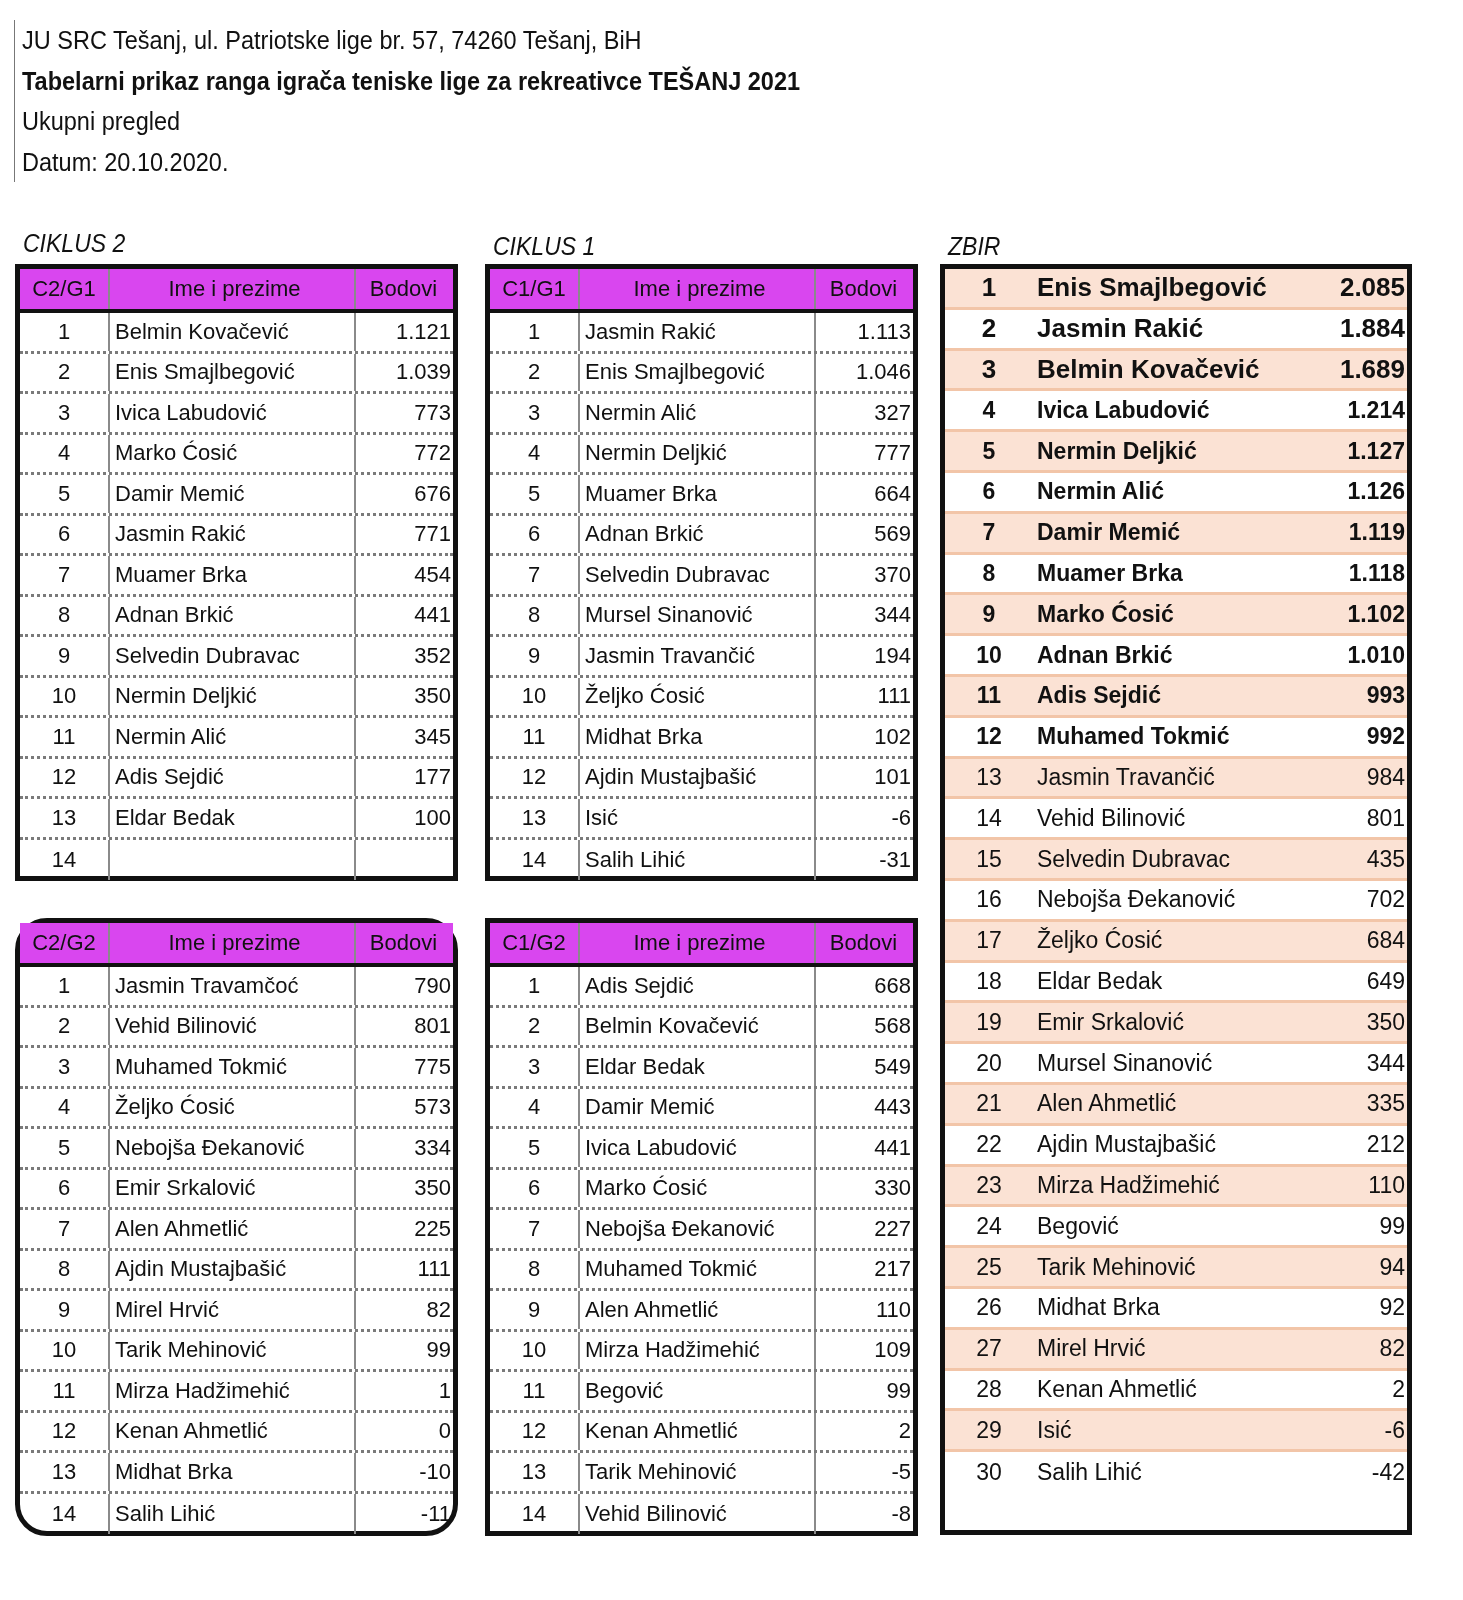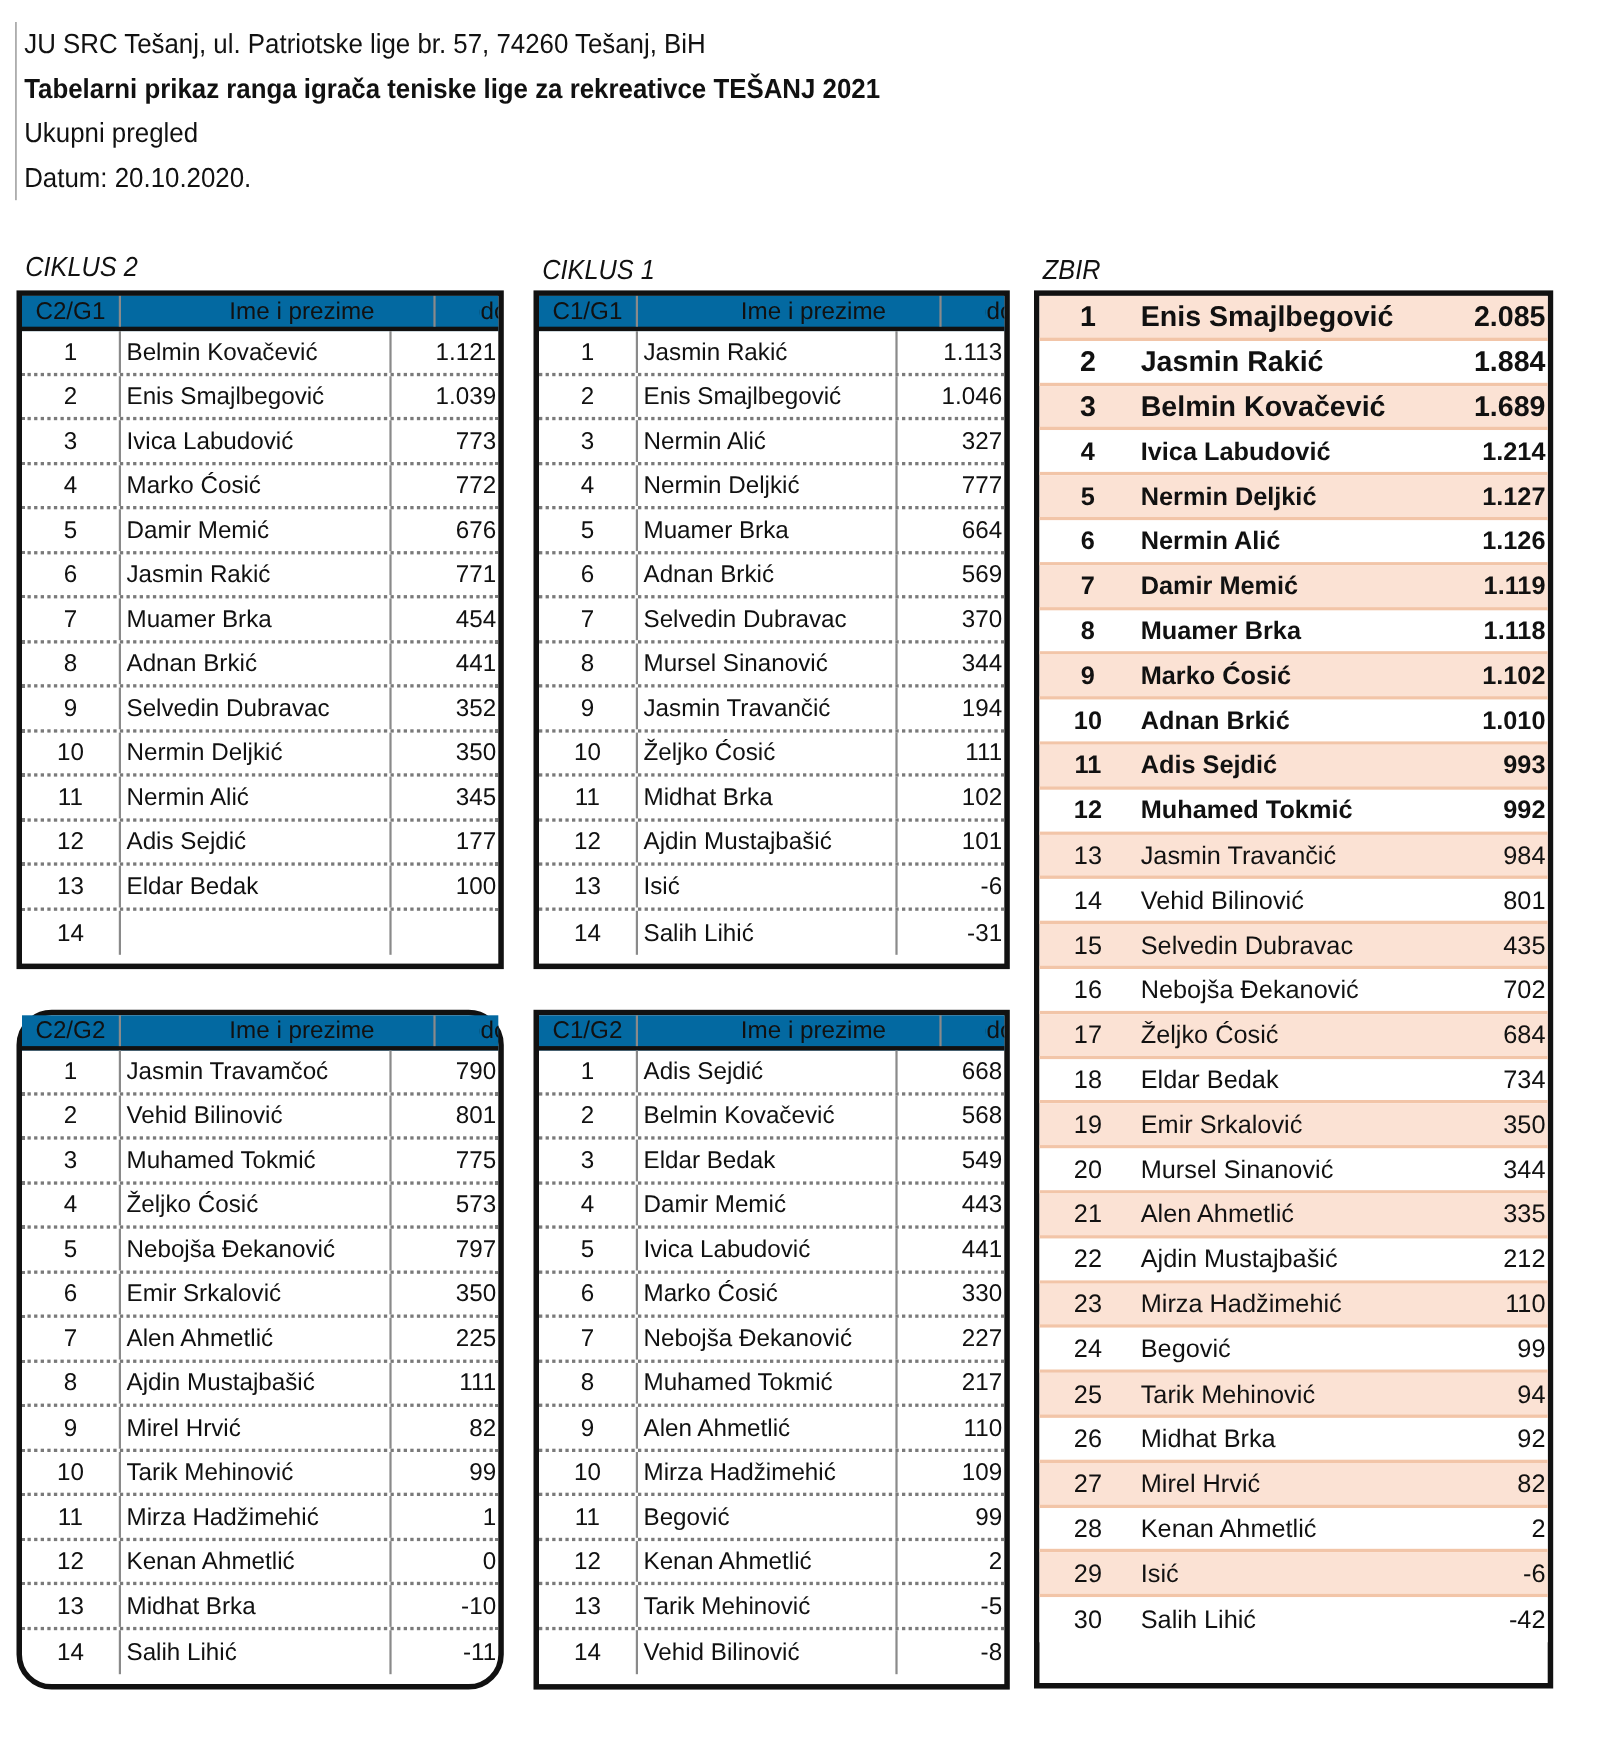--- a/index.html
+++ b/index.html
@@ -7,21 +7,21 @@
   body { position: relative; font-family: "Liberation Sans", "DejaVu Sans", sans-serif; color: #111; }
 
   .doc-header { position: absolute; left: 14px; top: 20px; border-left: 1px solid #777; padding-left: 7px; }
   .doc-header .line { font-size: 25px; line-height: 40.5px; height: 40.5px; white-space: nowrap; transform: scaleX(0.94); transform-origin: left center; }
   .doc-header .bold { font-weight: bold; }
 
   .section-label { position: absolute; font-style: italic; font-size: 25px; line-height: 30px; transform: scaleX(0.92); transform-origin: left center; }
 
   .tbl { position: absolute; border: 5px solid #111; background: #fff; }
   .tbl .row { display: flex; height: 40.5px; align-items: stretch; }
-  .tbl .hdr { background: #0369a1; border-bottom: 4px solid #111; height: 32px; gap: 40px; }
+  .tbl .hdr { background: #d946ef; border-bottom: 4px solid #111; height: 44px; }
   .tbl .hdr .c { font-size: 22px; justify-content: center; }
   .tbl .c { display: flex; align-items: center; font-size: 22px; white-space: nowrap; overflow: hidden; border-right: 2px solid #8a8a8a; }
   .tbl .c:last-child { border-right: none; }
   .tbl .body-row { border-bottom: 3px dotted #7a7a7a; }
   .tbl .body-row:last-child { border-bottom: none; }
   .tbl .c-rank { width: 90px; justify-content: center; }
   .tbl .c-name { width: 246px; padding-left: 5px; }
   .tbl .c-pts { flex: 1; justify-content: flex-end; padding-right: 2px; }
   .tbl .hdr .c-pts { justify-content: center; }
 
@@ -231,21 +231,21 @@
       <div class="c c-pts">775</div>
     </div>
     <div class="row body-row">
       <div class="c c-rank">4</div>
       <div class="c c-name">Željko Ćosić</div>
       <div class="c c-pts">573</div>
     </div>
     <div class="row body-row">
       <div class="c c-rank">5</div>
       <div class="c c-name">Nebojša Đekanović</div>
-      <div class="c c-pts">797</div>
+      <div class="c c-pts">334</div>
     </div>
     <div class="row body-row">
       <div class="c c-rank">6</div>
       <div class="c c-name">Emir Srkalović</div>
       <div class="c c-pts">350</div>
     </div>
     <div class="row body-row">
       <div class="c c-rank">7</div>
       <div class="c c-name">Alen Ahmetlić</div>
       <div class="c c-pts">225</div>
@@ -446,21 +446,21 @@
       <div class="z z-pts">702</div>
     </div>
     <div class="row odd">
       <div class="z z-rank">17</div>
       <div class="z z-name">Željko Ćosić</div>
       <div class="z z-pts">684</div>
     </div>
     <div class="row even">
       <div class="z z-rank">18</div>
       <div class="z z-name">Eldar Bedak</div>
-      <div class="z z-pts">734</div>
+      <div class="z z-pts">649</div>
     </div>
     <div class="row odd">
       <div class="z z-rank">19</div>
       <div class="z z-name">Emir Srkalović</div>
       <div class="z z-pts">350</div>
     </div>
     <div class="row even">
       <div class="z z-rank">20</div>
       <div class="z z-name">Mursel Sinanović</div>
       <div class="z z-pts">344</div>

